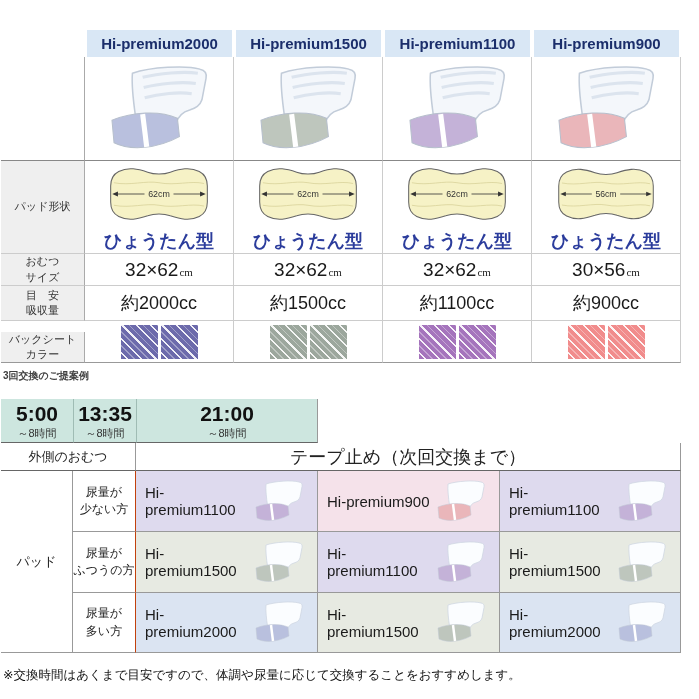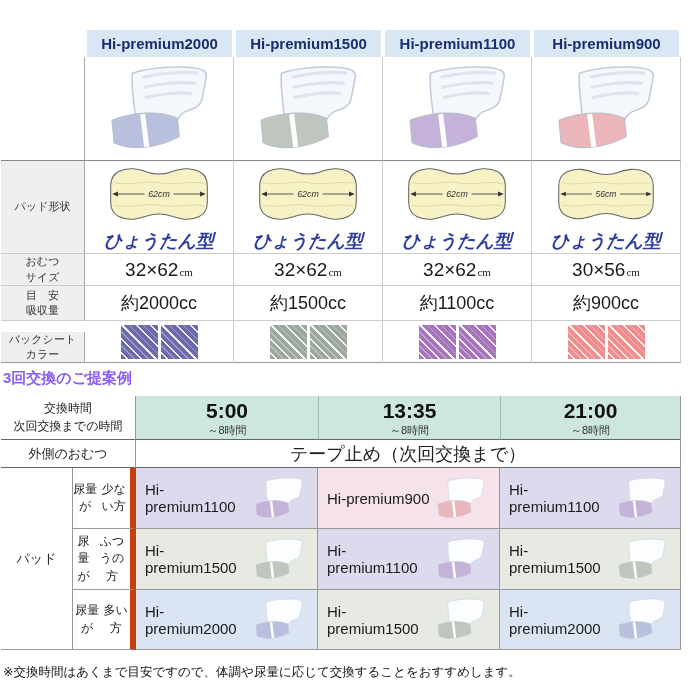--- a/index.html
+++ b/index.html
@@ -26,21 +26,20 @@
   .t1-label-empty{background:#fff;border-right:1px solid #aaa;border-bottom:1px solid #888;}
   .t1-label.end-bottom{border-bottom:1px solid #999;margin-top:11px;}
   .t1-img{
     background:#fff;border-right:1px solid #ccc;border-bottom:1px solid #888;
     display:flex;align-items:center;justify-content:center;
   }
   .t1-shape{
     border-right:1px solid #ccc;border-bottom:1px solid #ccc;
     display:flex;flex-direction:column;align-items:center;justify-content:center;gap:6px;
     padding-top:4px;
-    font-style:italic;
   }
   .shape-name{font-size:18px;font-weight:bold;color:#2b3c9c;}
   .t1-size{
     border-right:1px solid #ccc;border-bottom:1px solid #ccc;
     display:flex;align-items:baseline;justify-content:center;padding-top:5px;
   }
   .size-num{font-size:19px;color:#1a1a1a;}
   .size-unit{font-size:11px;color:#1a1a1a;margin-left:1px;font-family:Liberation Serif, serif;}
   .t1-absorb{
     border-right:1px solid #ccc;border-bottom:1px solid #ccc;
@@ -53,21 +52,21 @@
   }
   .swatch{
     width:37px;height:34px;display:inline-block;
     background-image:repeating-linear-gradient(45deg,
       rgba(255,255,255,0) 0 4px, rgba(255,255,255,0.9) 4px 5.5px,
       rgba(255,255,255,0) 5.5px 9px, rgba(255,255,255,0.35) 9px 10px);
   }
   .diaper-svg{width:124px;height:92px;}
   .gourd-svg{width:116px;height:60px;}
   
-  .sec-title{font-size:15px;font-weight:bold;color:#8b5cf6;margin:6px 0 8px 2px;}
+  .sec-title{font-size:10px;font-weight:bold;color:#404040;margin:6px 0 16px 2px;}
   
   .t2{display:grid;width:680px;
       grid-template-columns:72px 63px 182px 182px 181px;
       grid-template-rows:44px 28px 61px 61px 60px;}
   .t2 > div{box-sizing:border-box;}
   .t2-corner{
     grid-column:1 / span 2;border-right:1px solid #999;border-bottom:1px solid #666;
     display:flex;flex-direction:column;align-items:center;justify-content:center;
     font-size:12px;color:#222;line-height:1.45;text-align:center;
   }
@@ -86,22 +85,22 @@
   .t2-outer-value{
     grid-column:3 / span 3;border-bottom:1px solid #666;border-right:1px solid #999;
     display:flex;align-items:center;justify-content:center;font-size:18px;color:#222;
   }
   .t2-pad{
     grid-column:1;grid-row:3 / span 3;
     border-right:1px solid #999;border-bottom:1px solid #999;
     display:flex;align-items:center;justify-content:center;font-size:13px;color:#222;
   }
   .t2-sub{
-    grid-column:2;border-right:6px solid #c2410c;border-bottom:1px solid #999;
-    display:flex;align-items:center;justify-content:center;
+    grid-column:2;border-right:1px solid #c2410c;border-bottom:1px solid #999;
+    display:flex;flex-direction:column;align-items:center;justify-content:center;
     font-size:12px;color:#222;line-height:1.45;text-align:center;
   }
   .t2-cell{
     border-right:1px solid #999;border-bottom:1px solid #999;
     display:flex;align-items:center;justify-content:space-between;
     padding:0 8px 0 9px;font-size:15px;color:#1a1a1a;
   }
   .mini-diaper{width:60px;height:45px;flex:0 0 auto;}
   
   .footnote{font-size:12.5px;color:#111;margin:14px 0 0 2px;}
@@ -264,24 +263,20 @@
     <div class="t1-color">
       <span class="swatch" style="background-color: rgb(241, 140, 140);"></span>
       <span class="swatch" style="background-color: rgb(241, 140, 140);"></span>
     </div>
   </div>
 
   <div class="sec-title">3回交換のご提案例</div>
 
   <div class="t2">
 
-    <div class="t2-corner">
-      <span>交換時間</span>
-      <span>次回交換までの時間</span>
-    </div>
     <div class="t2-time">
       <span class="time-big">5:00</span>
       <span class="time-small">～8時間</span>
     </div>
     <div class="t2-time">
       <span class="time-big">13:35</span>
       <span class="time-small">～8時間</span>
     </div>
     <div class="t2-time last">
       <span class="time-big">21:00</span>

